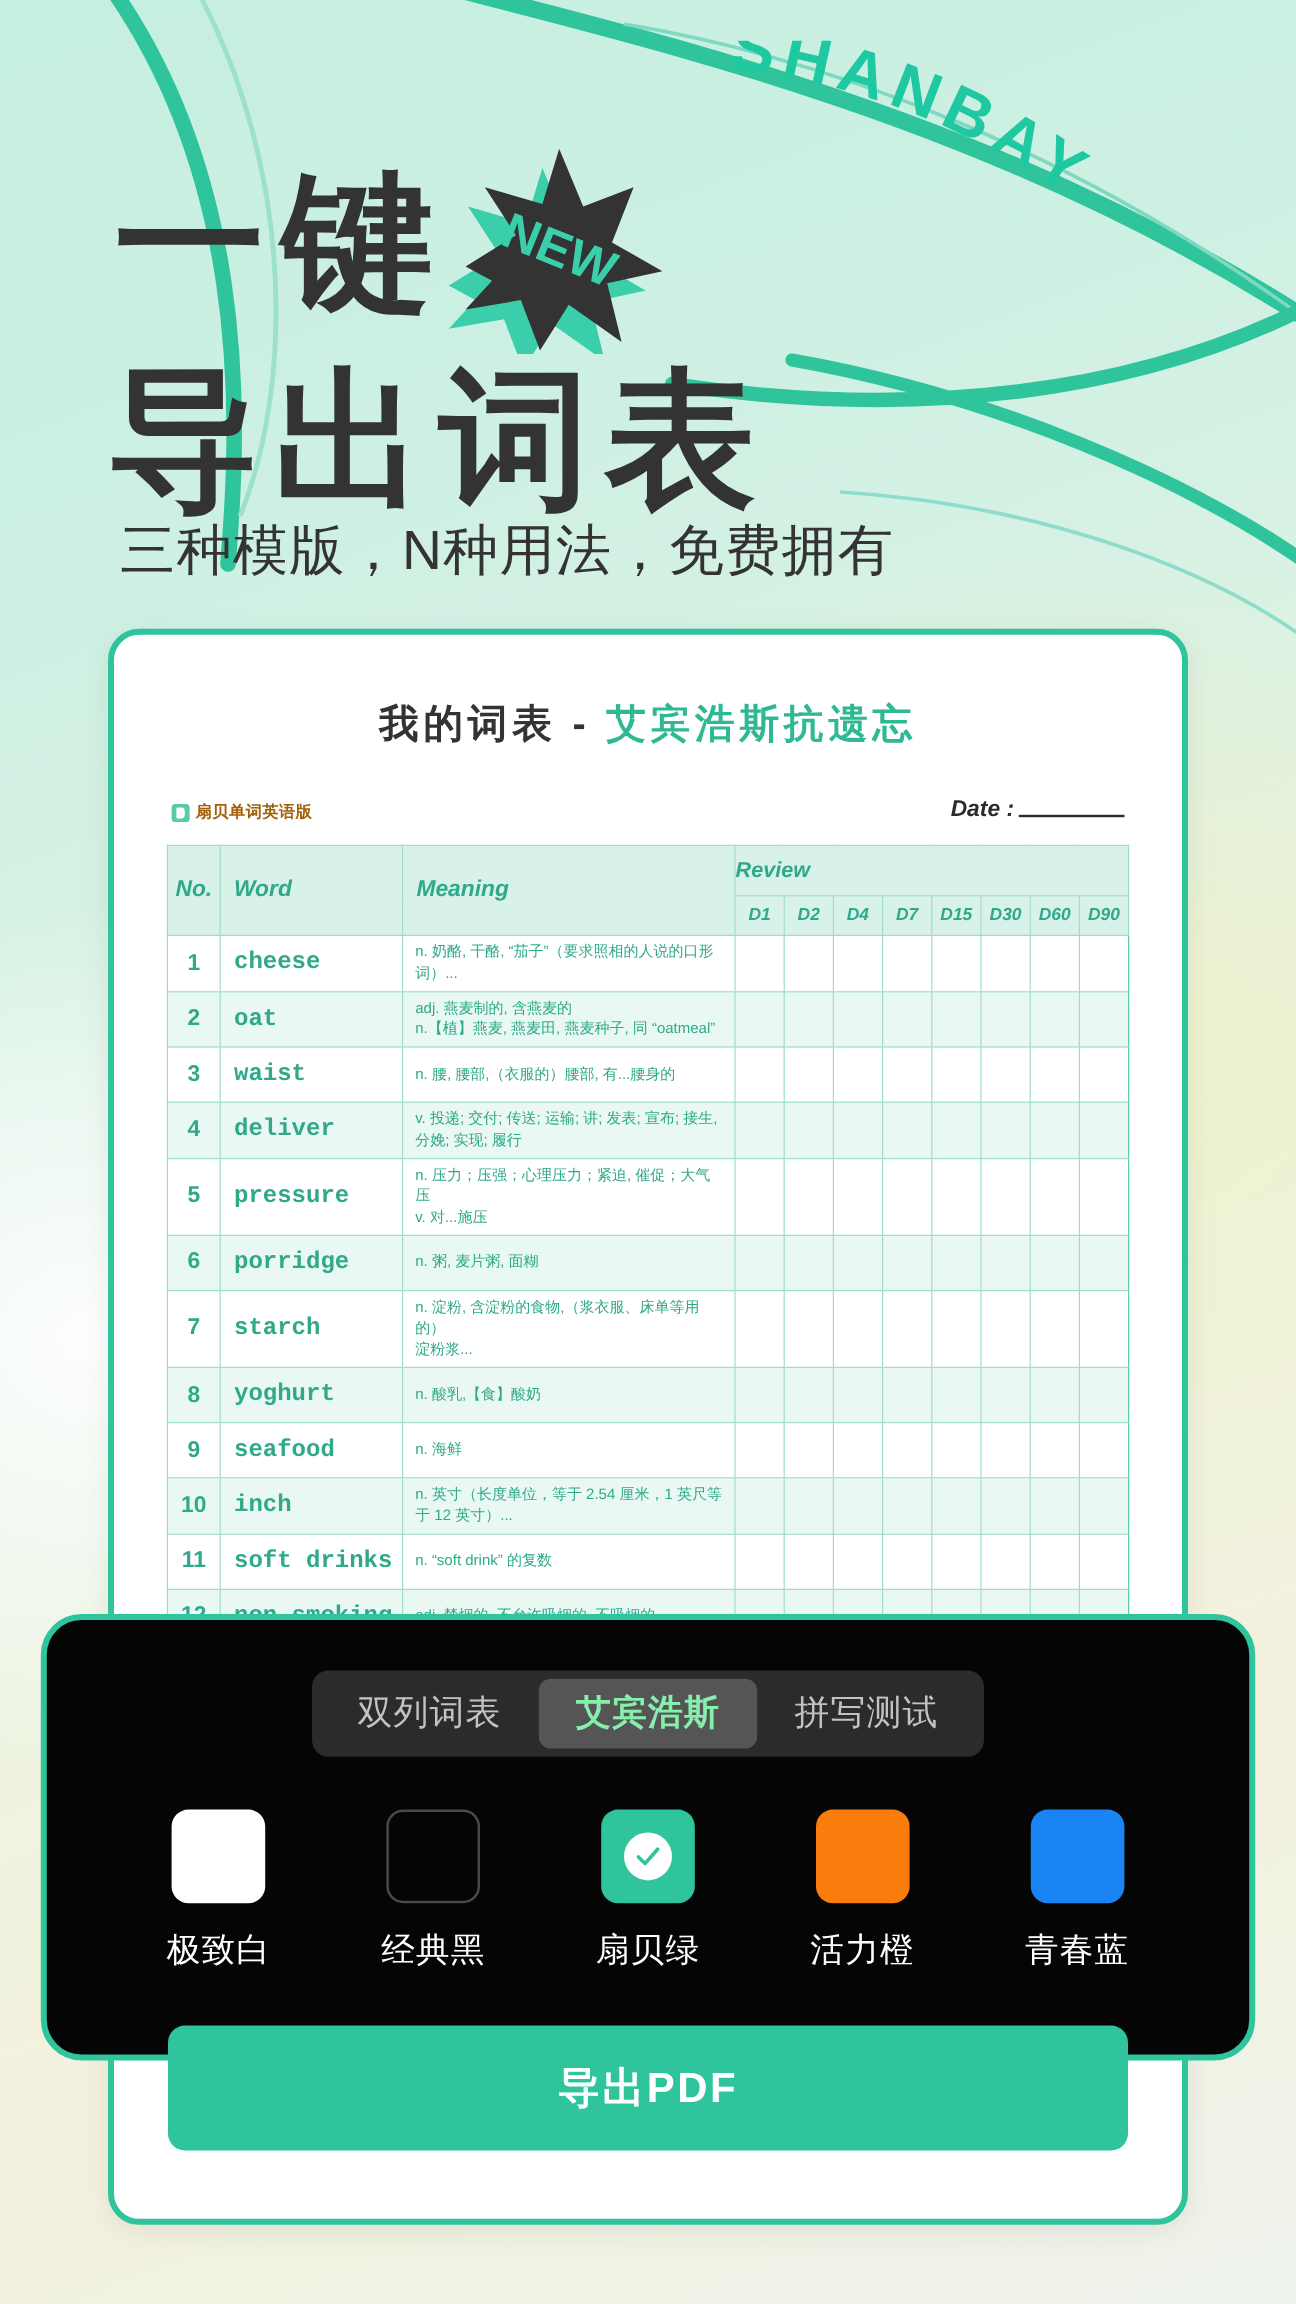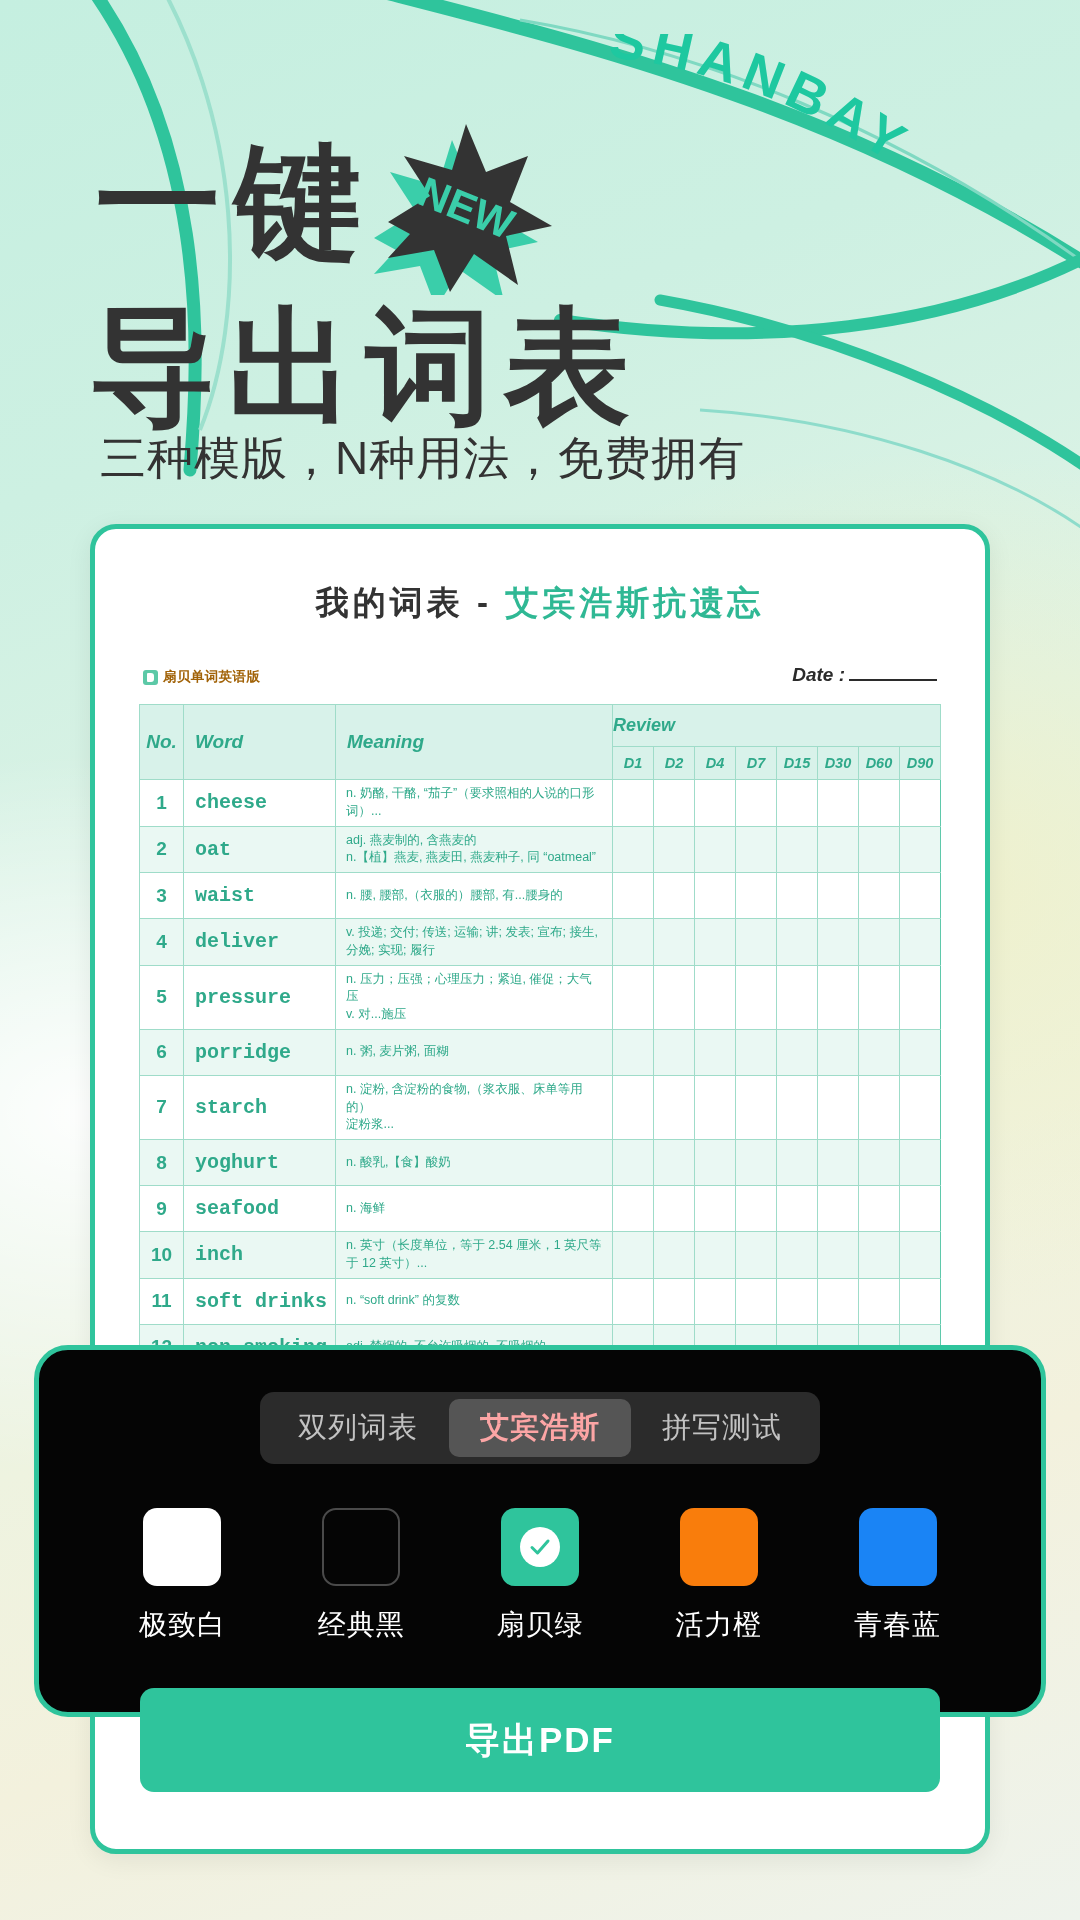--- a/index.html
+++ b/index.html
@@ -123,21 +123,21 @@
   }
   .tabs{
     margin:42px auto 0 auto; width:560px; height:72px;
     background:#2b2b2b; border-radius:14px;
     display:flex; align-items:center; padding:7px;
   }
   .tab{
     flex:1; height:100%; display:flex; align-items:center; justify-content:center;
     font-size:29px; color:#c2c2c2; border-radius:10px; letter-spacing:1px;
   }
-  .tab.active{ background:#555555; color:#fca5a5; font-weight:bold; }
+  .tab.active{ background:#555555; color:#86efac; font-weight:bold; }
 
   .swatches{
     margin-top:44px; display:flex; justify-content:space-around;
     padding:0 54px;
   }
   .sw{ display:flex; flex-direction:column; align-items:center; width:130px; }
   .chip{
     width:78px; height:78px; border-radius:14px; position:relative;
     display:flex; align-items:center; justify-content:center;
   }

